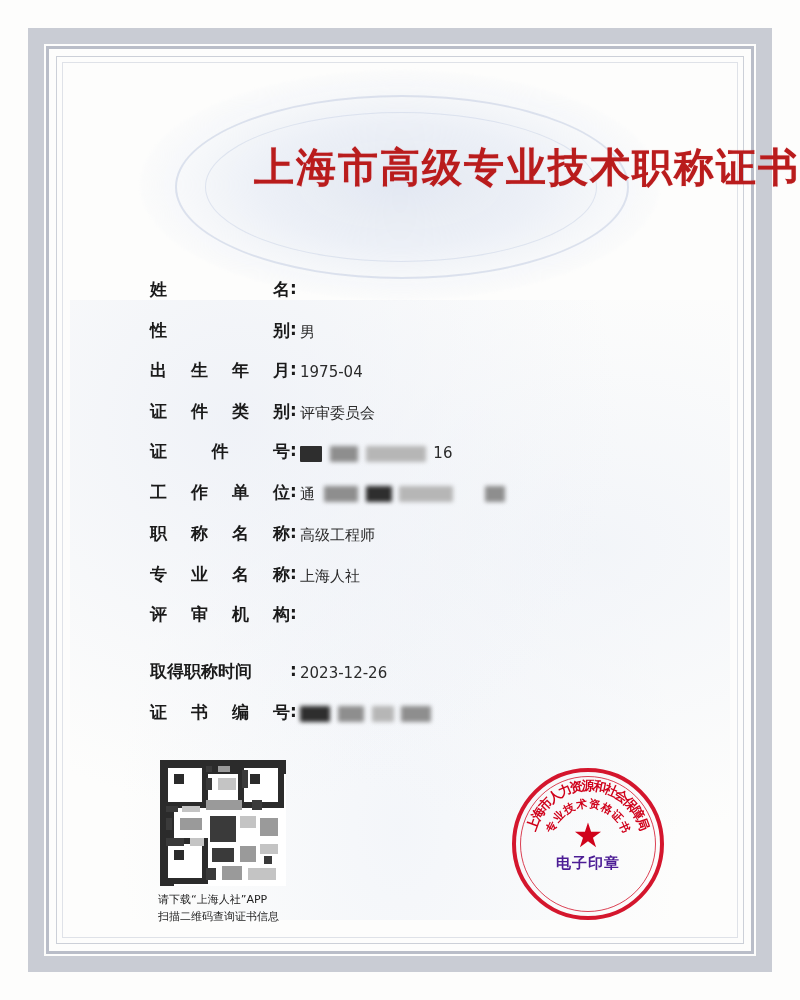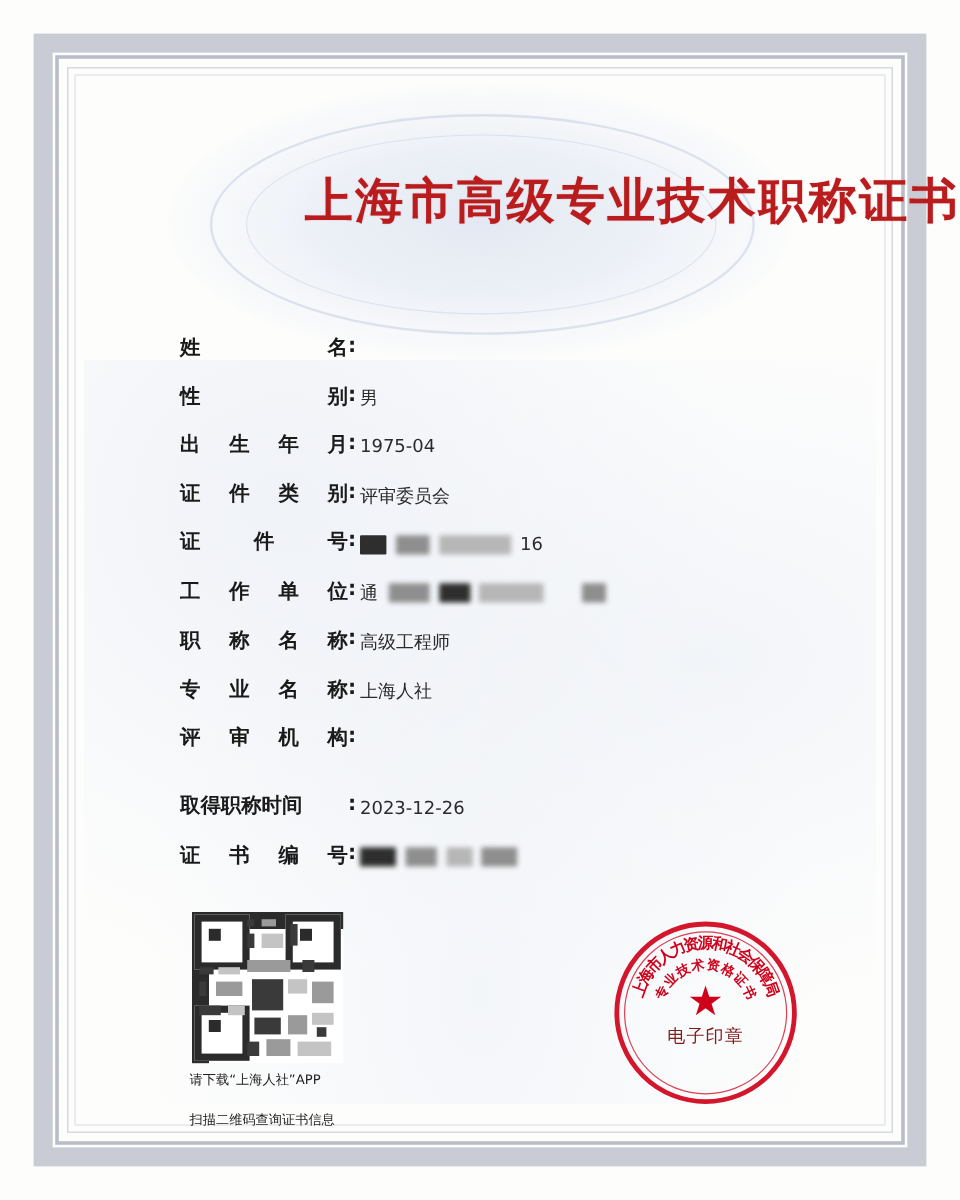--- a/index.html
+++ b/index.html
@@ -266,22 +266,22 @@
     color: #d0021b;
     transform-origin: 0 0;
   }
   .seal-bottom-text {
     position: absolute;
     left: 0;
     top: 86px;
     width: 152px;
     text-align: center;
     font-size: 15px;
-    font-weight: normal;
-    color: #7f1d1d;
+    font-weight: bold;
+    color: #4c1d95;
     letter-spacing: 1px;
   }
 </style>
 </head>
 <body>
 
 <div id="certificate">
 
   <div class="border-outer"></div>
   <div class="border-mid"></div>
@@ -461,21 +461,21 @@
       <span class="cell light" style="left:30px;top:78px;width:14px;height:8px"></span>
       <span class="cell" style="left:52px;top:88px;width:22px;height:14px"></span>
       <span class="cell gray" style="left:80px;top:86px;width:16px;height:16px"></span>
       <span class="cell light" style="left:100px;top:84px;width:18px;height:10px"></span>
       <span class="cell" style="left:46px;top:108px;width:10px;height:12px"></span>
       <span class="cell gray" style="left:62px;top:106px;width:20px;height:14px"></span>
       <span class="cell light" style="left:88px;top:108px;width:28px;height:12px"></span>
       <span class="cell" style="left:104px;top:96px;width:8px;height:8px"></span>
     </div>
     <div class="qr-caption">请下载“上海人社”APP</div>
-    <div class="qr-caption" style="margin-top:18px">扫描二维码查询证书信息</div>
+    <div class="qr-caption" style="margin-top:1px">扫描二维码查询证书信息</div>
   </div>
 
   <div class="seal">
     <div class="seal-ring"></div>
     <div class="seal-ring2"></div>
     <div class="seal-star">★</div>
     <div id="seal-arc-outer">
         <span class="seal-arc-char" style="font-size: 13px; transform: translate(-54.5022px, -19.8372px) rotate(290deg) translate(-50%, -50%);">上</span>
         <span class="seal-arc-char" style="font-size: 13px; transform: translate(-49.3648px, -30.4486px) rotate(301.667deg) translate(-50%, -50%);">海</span>
         <span class="seal-arc-char" style="font-size: 13px; transform: translate(-42.1877px, -39.802px) rotate(313.333deg) translate(-50%, -50%);">市</span>

